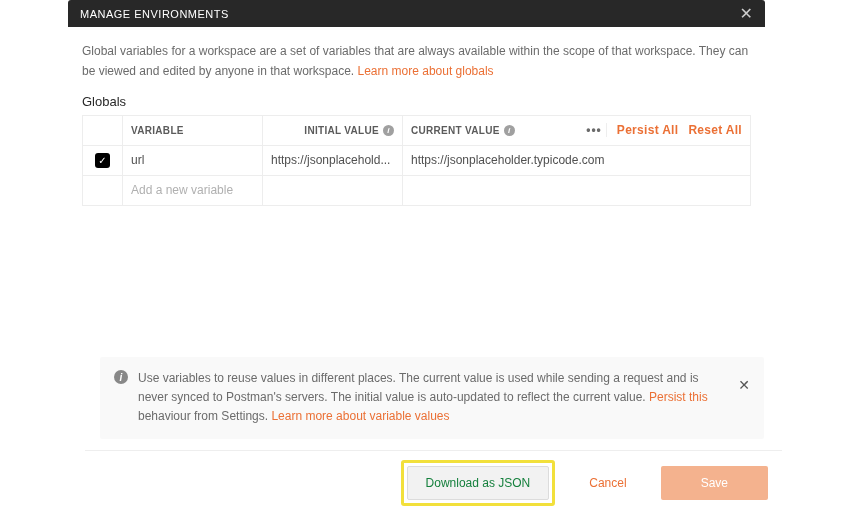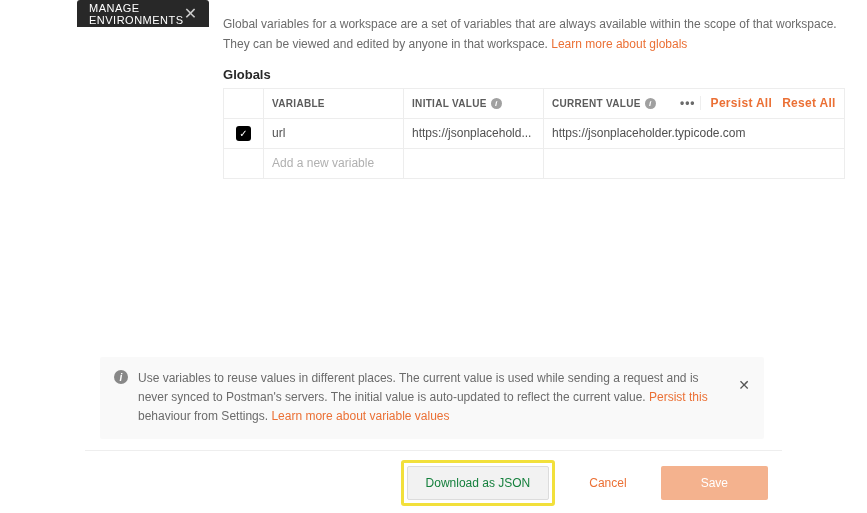--- a/index.html
+++ b/index.html
@@ -7,24 +7,25 @@
       font-family: -apple-system, BlinkMacSystemFont, "Segoe UI", Helvetica, Arial, sans-serif;
       font-size: 12px;
       color: #282828;
       background: #fff;
       width: 867px;
       height: 513px;
       position: relative;
     }
     .modal {
       position: absolute;
-      left: 77px;
+      left: 68px;
       top: 0;
       width: 697px;
       display: flex;
+      flex-direction: column;
     }
     .header {
       background: #282828;
       color: #fff;
       height: 27px;
       display: flex;
       align-items: center;
       justify-content: space-between;
       padding: 0 12px;
       border-radius: 3px 3px 0 0;
@@ -50,21 +51,21 @@
       margin-bottom: 12px;
     }
     .desc a, .link {
       color: #eb7035;
       text-decoration: none;
       cursor: pointer;
     }
     .section-title {
       color: #282828;
       font-size: 13px;
-      font-weight: 700;
+      font-weight: 400;
       margin: 10px 0 6px 0;
     }
     .table-wrap {
       border: 1px solid #ededed;
       border-bottom: none;
     }
     .table-row {
       display: flex;
       border-bottom: 1px solid #ededed;
       min-height: 30px;
@@ -82,21 +83,21 @@
       display: flex;
       align-items: center;
       font-size: 12px;
       color: #505050;
       overflow: hidden;
       white-space: nowrap;
       text-overflow: ellipsis;
     }
     .cell.checkbox-cell { width: 40px; justify-content: center; }
     .cell.var-cell { width: 140px; }
-    .cell.ini-cell { width: 140px; }
+    .cell.ini-cell { width: 140px; justify-content: flex-end; }
     .cell.cur-cell { flex: 1; border-right: 1px solid #ededed; }
     .cell.actions-cell { width: 180px; border-right: none; justify-content: flex-end; gap: 10px; color: #eb7035; font-size: 12px;}
     .cell.actions-cell .more { color: #6b6b6b; font-weight: bold; letter-spacing: 1px; padding-right: 4px; border-right: 1px solid #eee;}
     .cell.actions-cell span { cursor: pointer; }
     .info-icon {
       display: inline-flex;
       align-items: center;
       justify-content: center;
       width: 11px;
       height: 11px;

